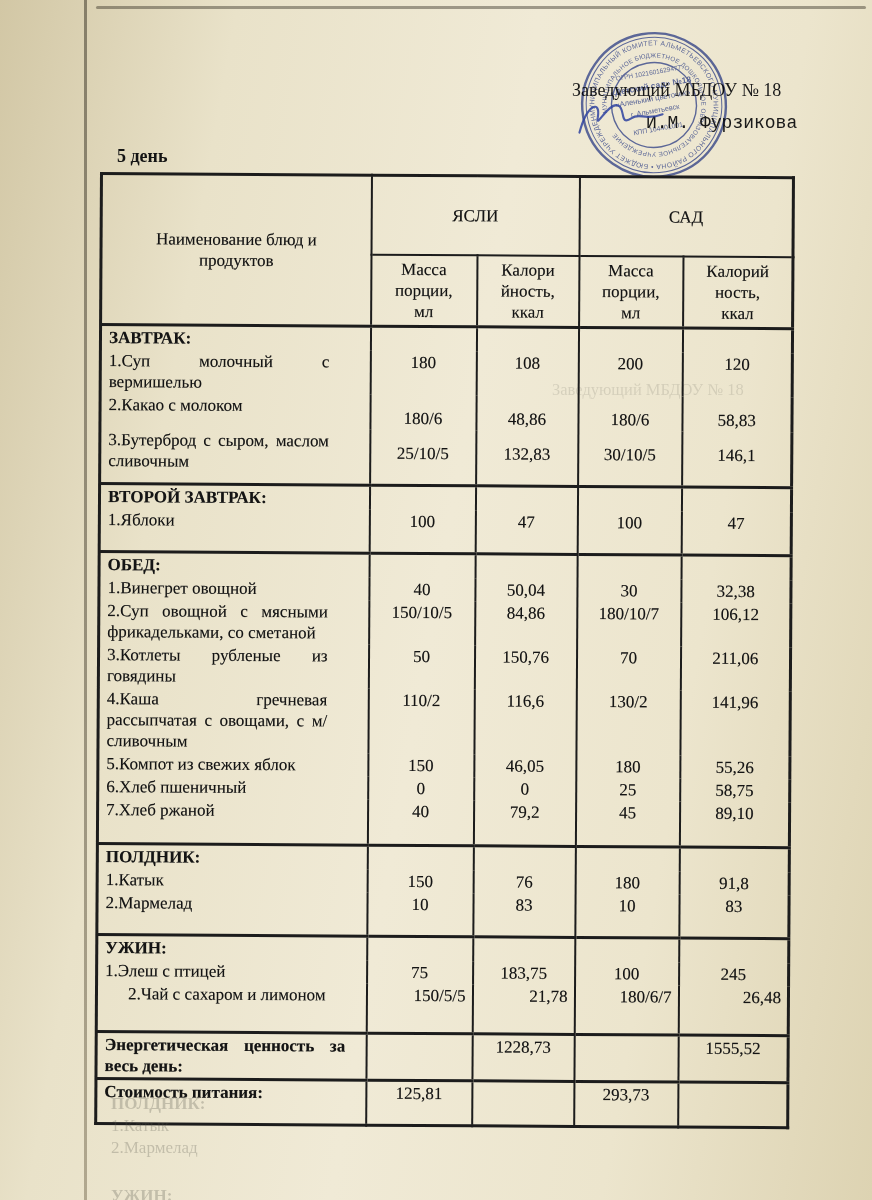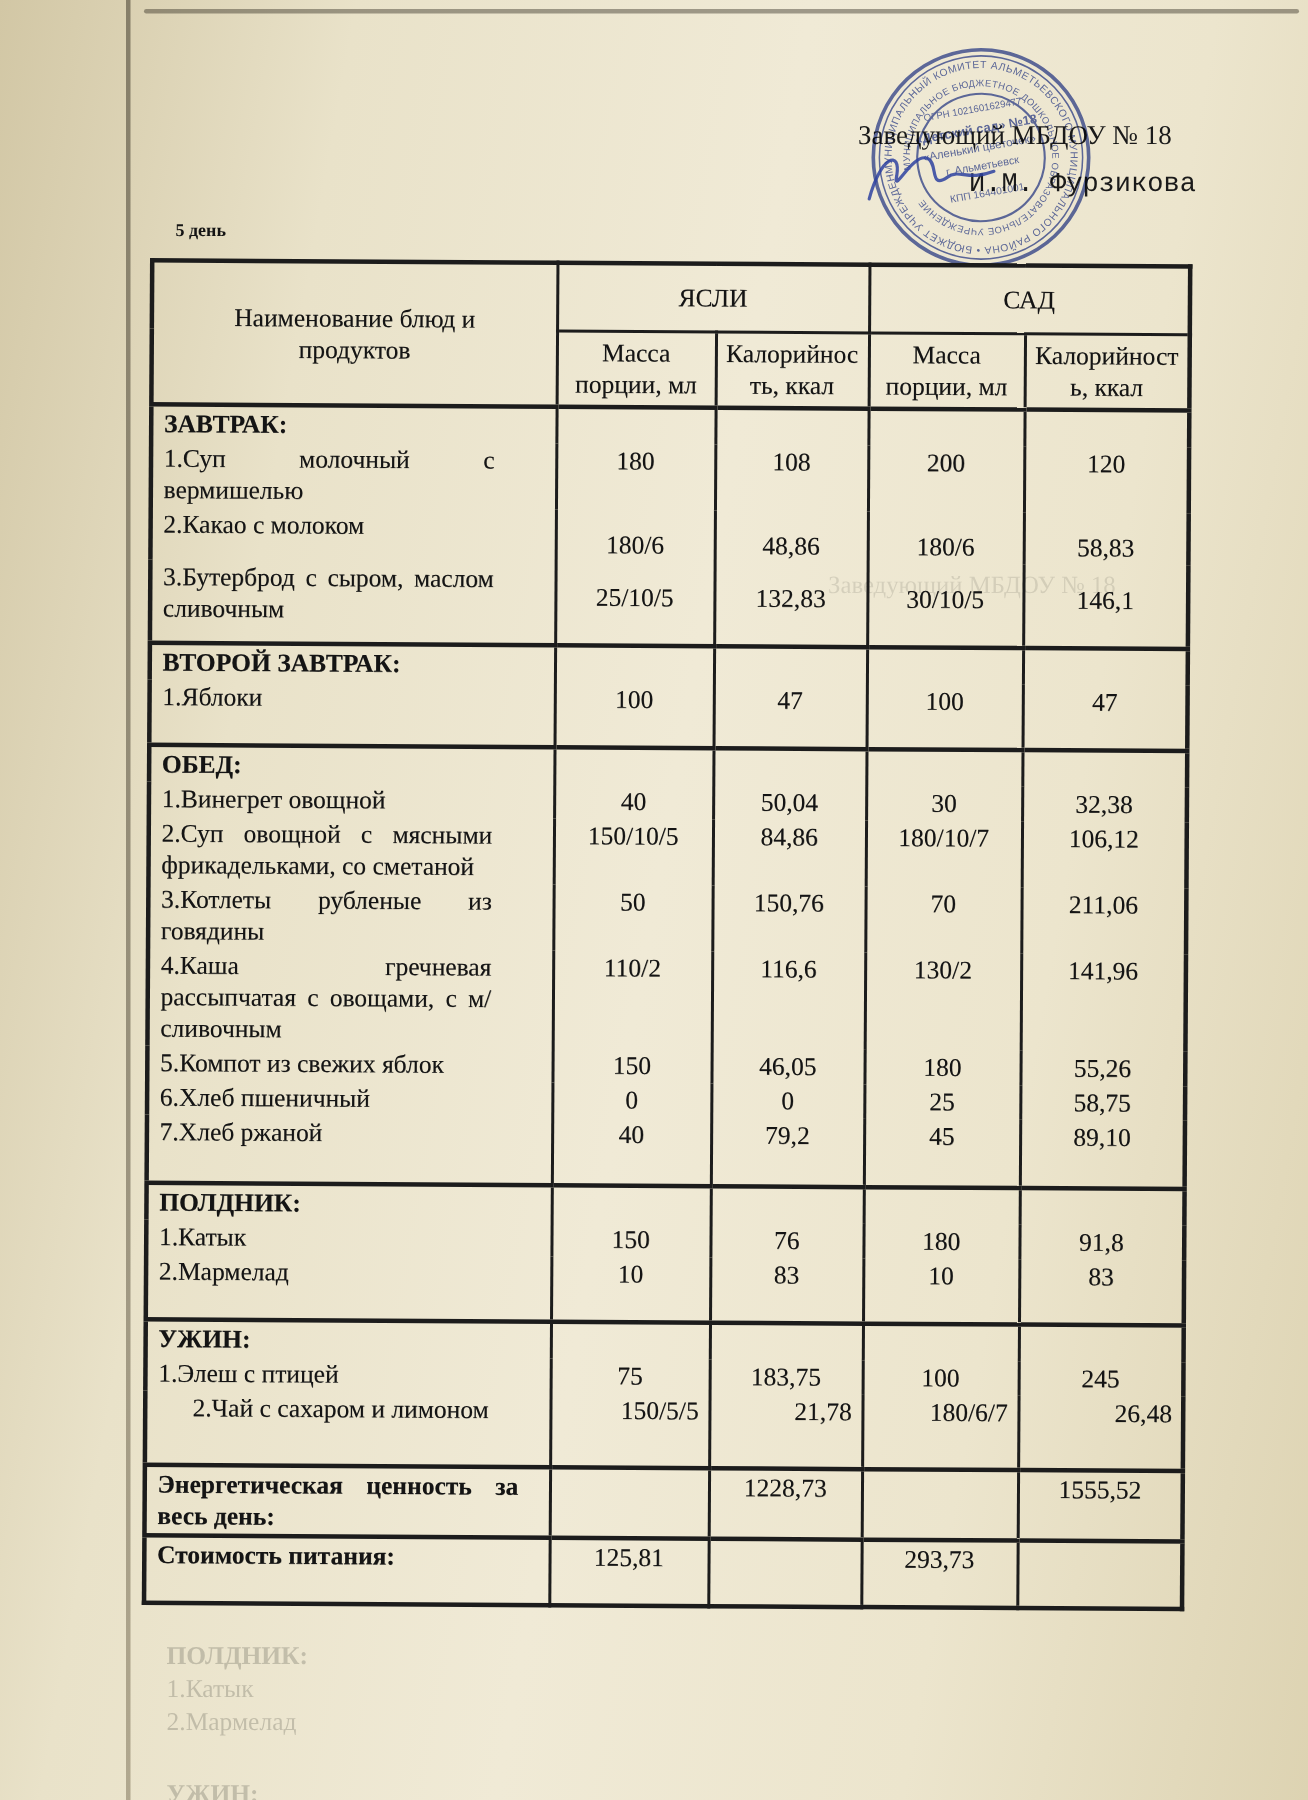--- a/index.html
+++ b/index.html
@@ -21,39 +21,39 @@
   .approver-name{position:absolute;left:646px;top:113px;font-size:18px;color:#1a1a1a;font-family:Liberation Mono, monospace;}
 
   
   .stamp{position:absolute;left:556px;top:14px;width:196px;height:182px;
     opacity:.8;transform:rotate(-10deg);mix-blend-mode:multiply;pointer-events:none;}
   .stamp text{fill:#3a4da6;font-family:"Liberation Sans", sans-serif;}
   .scribble{position:absolute;left:572px;top:92px;width:100px;height:58px;pointer-events:none;}
   .scribble path{stroke:#2e42a0;stroke-width:2.2;fill:none;opacity:.85;stroke-linecap:round;}
 
   
-  .day-label{position:absolute;left:117px;top:146px;font-size:12px;font-weight:bold;color:#141414;}
+  .day-label{position:absolute;left:117px;top:146px;font-size:18px;font-weight:bold;color:#141414;}
 
   
   .menu-table{
     position:absolute;left:100px;top:172px;width:692px;
     border-collapse:collapse;table-layout:fixed;
     font-size:17px;line-height:21px;color:#141414;
     border:3px solid #1c1c1c;
     transform:rotate(0.35deg);transform-origin:top left;
     text-shadow:0.2px 0.2px 0.3px rgba(30,30,30,.45);
   }
   .menu-table td{
     border-left:2px solid #1c1c1c;border-right:2px solid #1c1c1c;
     padding:1px 6px;vertical-align:top;
   }
   .menu-table .hdr{text-align:center;vertical-align:middle;}
-  .group-row td{padding:11px 4px;border-bottom:2px solid #1c1c1c;}
+  .group-row td{padding:28px 4px;border-bottom:2px solid #1c1c1c;}
   .name-hdr{padding:4px 36px !important;}
-  .sub-row td{padding:3px 4px;overflow-wrap:anywhere;}
+  .sub-row td{padding:3px 20px;overflow-wrap:anywhere;}
   tr.sec td{border-top:3px solid #1c1c1c;}
   .name{text-align:justify;padding:1px 40px 1px 7px !important;}
   .section-title{font-weight:bold;}
   .val{text-align:center;vertical-align:top;}
   tr.gap td{padding-top:13px;}
   tr.tail-s td{padding-bottom:20px;}
   tr.tail-m td{padding-bottom:22px;}
   tr.tail-l td{padding-bottom:26px;text-align:right;}
   .total-label{font-weight:bold;padding-right:20px !important;}
 

